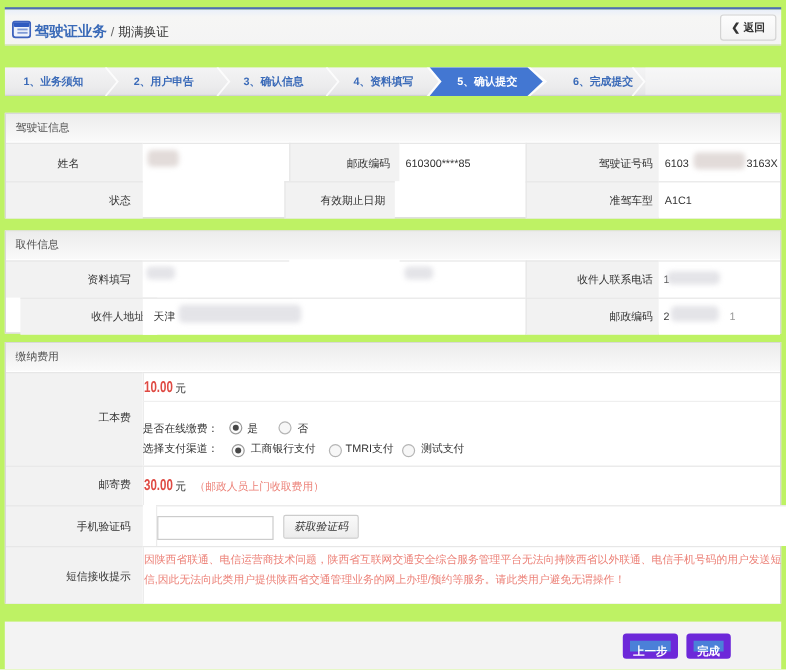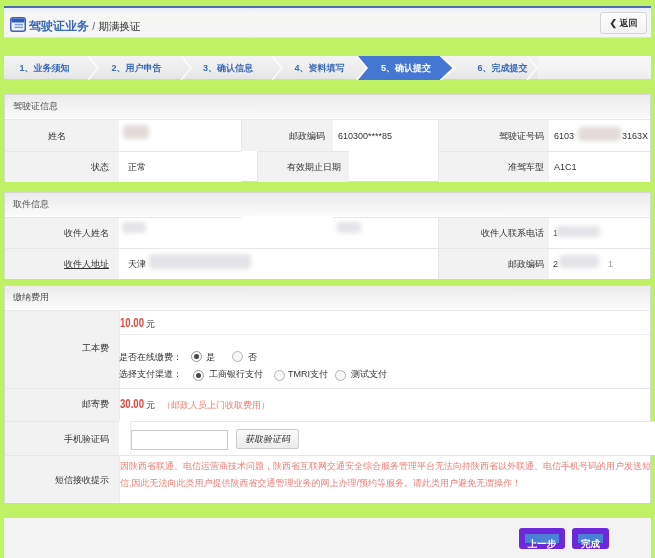--- a/index.html
+++ b/index.html
@@ -85,36 +85,35 @@
   <div class="box abs" style="top:94px; height:88px;">
     <div class="sechdr">驾驶证信息</div>
 
     <div class="lbl bt" style="left:0; top:24px; width:114px; height:32px; line-height:32px; padding-right:10px;text-align:center;">姓名</div>
     <div class="val bt" style="left:114px; top:24px; width:122px; height:32px; line-height:32px; padding-left:10px;"></div>
     <div class="lbl bt bl" style="left:236px; top:24px; width:92px; height:32px; line-height:32px; padding-right:8px;">邮政编码</div>
     <div class="val bt" style="left:328px; top:24px; width:105px; height:32px; line-height:32px; padding-left:5px;">610300****85</div>
     <div class="lbl bt bl" style="left:433px; top:24px; width:111px; height:32px; line-height:32px; padding-right:5px;">驾驶证号码</div>
     <div class="val bt" style="left:544px; top:24px; width:101px; height:32px; line-height:32px; padding-left:5px;">6103<span style="position:absolute; left:73px; top:0;">3163X</span></div>
     <div class="lbl bt" style="left:0; top:56px; width:114px; height:31px; line-height:31px; padding-right:10px;">状态</div>
-    <div class="val bt" style="left:114px; top:56px; width:122px; height:31px; line-height:31px; padding-left:9px;">正常</div>
-    <div class="lbl bt bl" style="left:252px; top:56px; width:92px; height:31px; line-height:31px; padding-right:8px;padding-left:16px;">有效期止日期</div>
+    <div class="lbl bt bl" style="left:232px; top:56px; width:92px; height:31px; line-height:31px; padding-right:8px;padding-left:16px;">有效期止日期</div>
     <div class="lbl bt bl" style="left:433px; top:56px; width:111px; height:31px; line-height:31px; padding-right:5px;">准驾车型</div>
     <div class="val bt" style="left:544px; top:56px; width:101px; height:31px; line-height:31px; padding-left:5px;">A1C1</div>
   </div>
   <div class="blur1 abs" style="left:123px; top:125px; width:26px; height:14px;"></div>
   <div class="blur1 abs" style="left:578px; top:127px; width:43px; height:14px;"></div>
 
   <div class="box abs" style="top:192px; height:86px;">
     <div class="sechdr">取件信息</div>
-    <div class="lbl bt" style="left:0; top:24px; width:114px; height:31px; line-height:31px; padding-right:10px;">收件人姓名</div>
+    <div class="lbl bt" style="left:0; top:24px; width:114px; height:31px; line-height:31px; padding-right:10px;">资料填写</div>
     <div class="val bt" style="left:114px; top:24px; width:122px; height:31px; line-height:31px; padding-left:10px;"></div>
     <div class="val bt" style="left:328px; top:24px; width:105px; height:31px; line-height:31px; padding-left:5px;"></div>
     <div class="lbl bt bl" style="left:433px; top:24px; width:111px; height:31px; line-height:31px; padding-right:5px;">收件人联系电话</div>
     <div class="val bt" style="left:544px; top:24px; width:101px; height:31px; line-height:31px; padding-left:4px;">1</div>
-    <div class="lbl bt" style="left:0; top:55px; width:114px; height:31px; line-height:31px; padding-right:10px;text-decoration:underline;">收件人地址</div>
+    <div class="lbl bt" style="left:12px; top:55px; width:114px; height:31px; line-height:31px; padding-right:10px;">收件人地址</div>
     <div class="val bt" style="left:114px; top:55px; width:319px; height:31px; line-height:31px; padding-left:9px;font-family:Liberation Serif, serif;">天津</div>
     <div class="lbl bt bl" style="left:433px; top:55px; width:111px; height:31px; line-height:31px; padding-right:5px;">邮政编码</div>
     <div class="val bt" style="left:544px; top:55px; width:101px; height:31px; line-height:31px; padding-left:4px;">2<span style="position:absolute; left:59px; top:0; color:#999;">1</span></div>
   </div>
   <div class="blur2 abs" style="left:122px; top:222px; width:24px; height:11px;"></div>
   <div class="blur2 abs" style="left:337px; top:222px; width:24px; height:11px;"></div>
   <div class="blur2 abs" style="left:556px; top:226px; width:44px; height:11px;"></div>
   <div class="blur2 abs" style="left:149px; top:254px; width:102px; height:15px;"></div>
   <div class="blur2 abs" style="left:559px; top:255px; width:40px; height:13px;"></div>
 

